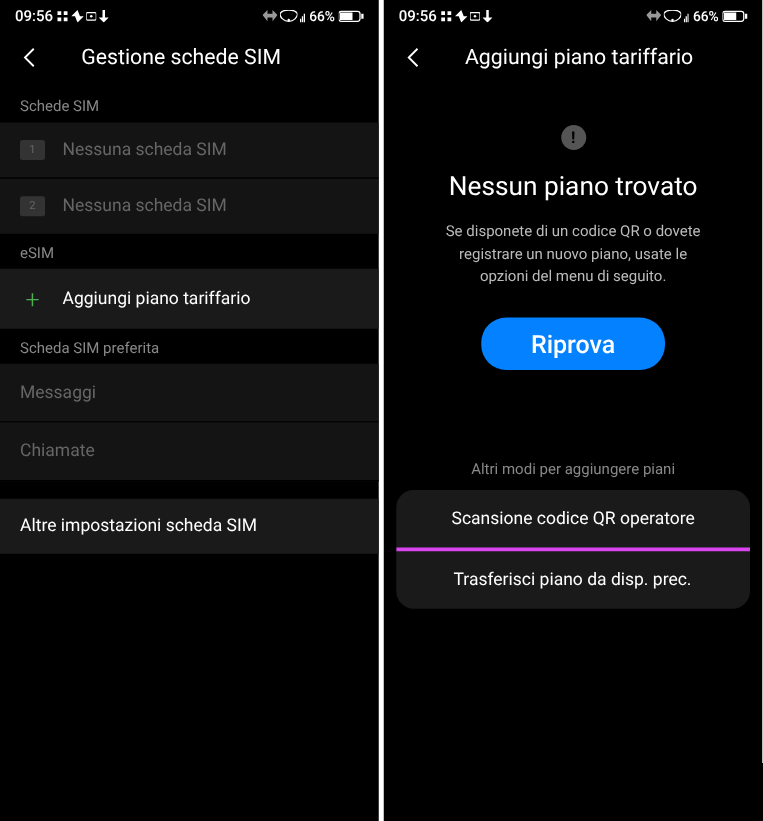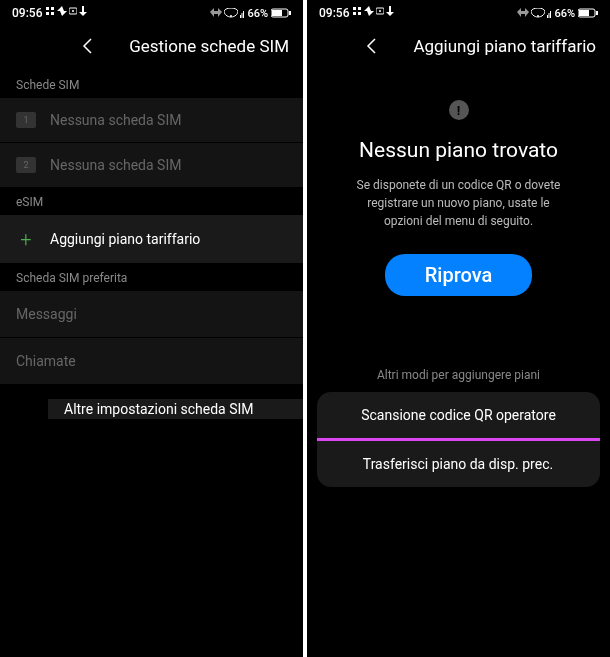--- a/index.html
+++ b/index.html
@@ -29,40 +29,39 @@
       display: flex;
       justify-content: space-between;
       align-items: center;
       padding: 4px 12px 2px;
       font-size: 12px;
       font-weight: 500;
       height: 24px;
     }
     .status-left {
       display: flex;
-      align-items: flex-start;
+      align-items: center;
       gap: 3px;
     }
     .status-right {
       display: flex;
       align-items: center;
       gap: 3px;
       font-size: 11px;
     }
     .status-icons {
       display: flex;
       gap: 2px;
       align-items: center;
     }
     .app-header {
       display: flex;
       align-items: center;
       padding: 12px 14px 14px;
       gap: 31px;
-      justify-content: flex-end;
     }
     .back-arrow {
       width: 20px;
       height: 20px;
       display: flex;
       align-items: center;
       justify-content: center;
     }
     .header-title {
       font-size: 17px;
@@ -124,26 +123,25 @@
       flex-direction: column;
     }
     .pref-item {
       padding: 15px 16px;
       background: #141414;
       color: #666;
       font-size: 14px;
       border-bottom: 1px solid #000;
     }
     .other-settings {
-      padding: 2px 16px;
+      padding: 14px 16px;
       background: #1a1a1a;
       color: #fff;
       font-size: 14px;
       margin-top: 14px;
-      margin-left: 48px;
     }
     .center-content {
       display: flex;
       flex-direction: column;
       align-items: center;
       padding: 30px 30px 20px;
       text-align: center;
     }
     .alert-icon {
       width: 20px;

